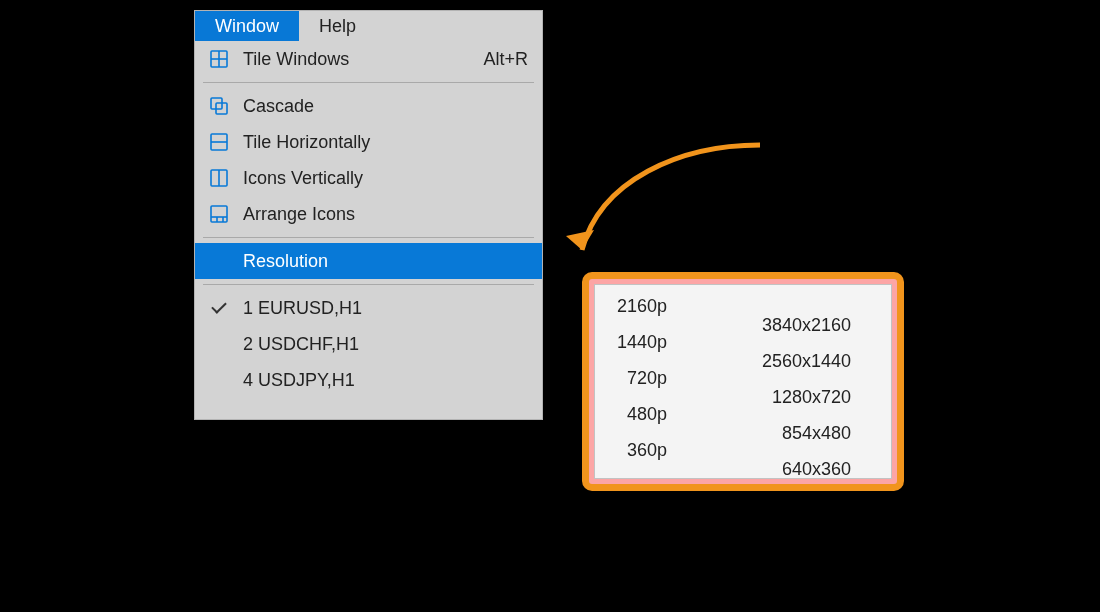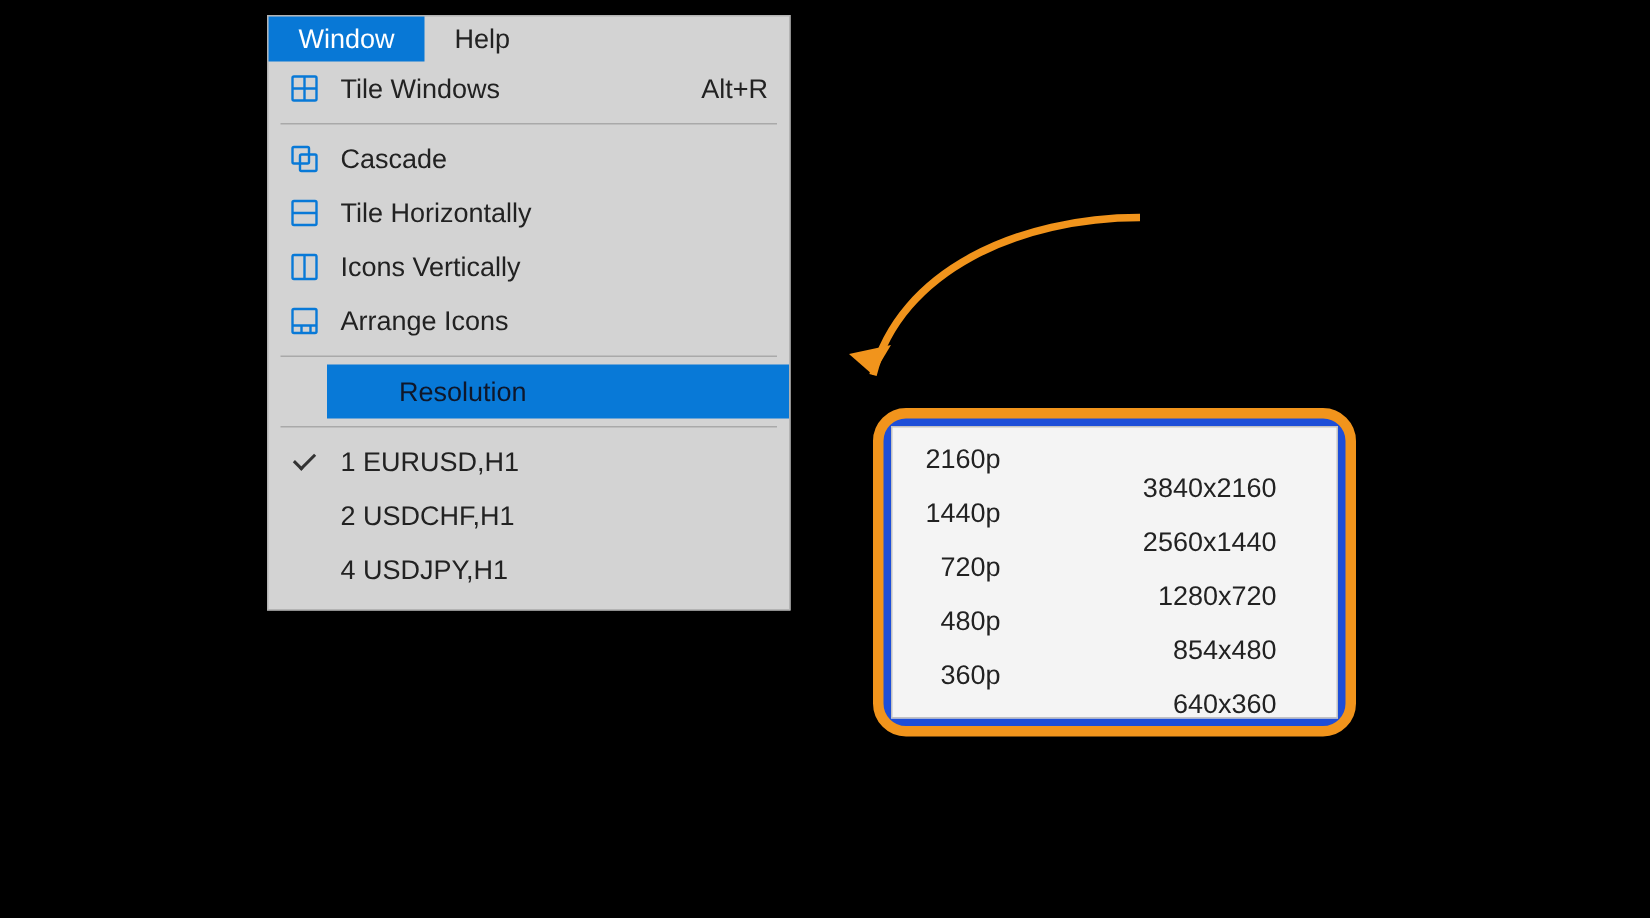--- a/index.html
+++ b/index.html
@@ -10,52 +10,51 @@
     font-family: "Segoe UI", Tahoma, sans-serif;
     font-size: 18px;
     color: #222;
     position: relative;
     overflow: hidden;
   }
 
   
   .panel {
     position: absolute;
-    left: 178px;
+    left: 194px;
     top: 10px;
     width: 349px;
     background: #d3d3d3;
     border: 1px solid #b3b3b3;
   }
 
   .menubar {
     display: flex;
     height: 30px;
     line-height: 30px;
   }
   .menubar-item {
     padding: 0 20px;
   }
   .menubar-item.active {
     background: #0878d6;
     color: #fff;
   }
 
-  .menu-list { padding-bottom: 8px; }
+  .menu-list { padding-bottom: 21px; }
 
   .menu-item, .menu-item-sel {
     display: flex;
     align-items: center;
     height: 36px;
     padding-right: 14px;
   }
   .menu-item-sel {
     background: #0879d7;
-    color: #0f172a;
-    margin-left: 39px;
+    color: #ffffff;
   }
   .gutter {
     width: 48px;
     flex: 0 0 48px;
     display: flex;
     align-items: center;
     justify-content: center;
   }
   .label { flex: 1 1 auto; }
   .accel {}
@@ -77,23 +76,23 @@
   
   .ico { width: 20px; height: 20px; display: block; }
   .ico * { stroke: #0879d7; stroke-width: 1.6; fill: none; }
 
   
   .callout {
     position: absolute;
     left: 582px;
     top: 272px;
     width: 322px;
-    border-radius: 22px;
+    border-radius: 10px;
     border: 7px solid #f1941c;
-    background: #1d4ed8;
+    background: #fca5a5;
     padding: 5px;
   }
   .submenu {
     border: 1px solid #c2c2c2;
     background: #f4f4f4;
     padding: 3px 0 10px 0;
   }
   .sub-item {
     display: flex;
     height: 36px;

